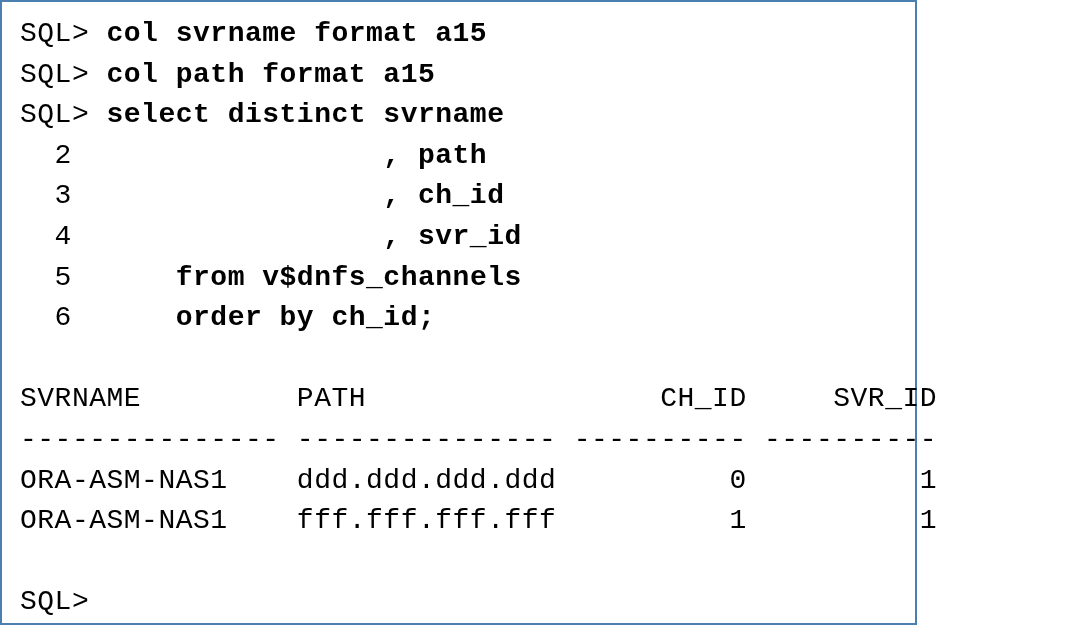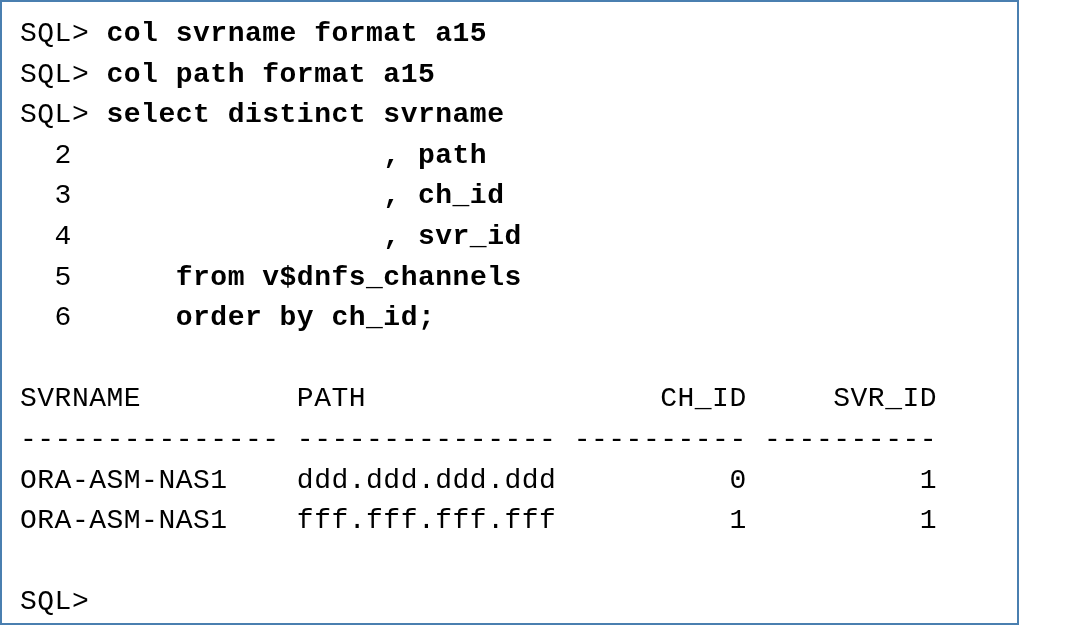--- a/index.html
+++ b/index.html
@@ -2,21 +2,21 @@
 <html><head>
   <meta charset="utf-8">
   <style>
     body {
       margin: 0;
       padding: 0;
       font-family: "Courier New", Courier, monospace;
       background: #ffffff;
     }
     .terminal-box {
-      width: 1019px;
+      width: 917px;
       height: 625px;
       border: 2px solid #4a7fb0;
       box-sizing: border-box;
       padding: 12px 18px;
       font-size: 28px;
       line-height: 1.45;
       white-space: pre;
       color: #000000;
       letter-spacing: 0.5px;
     }

